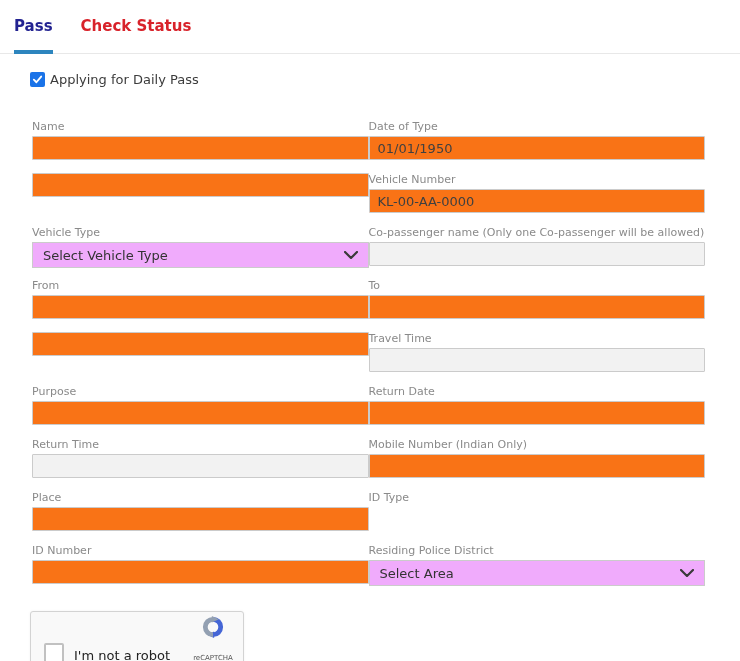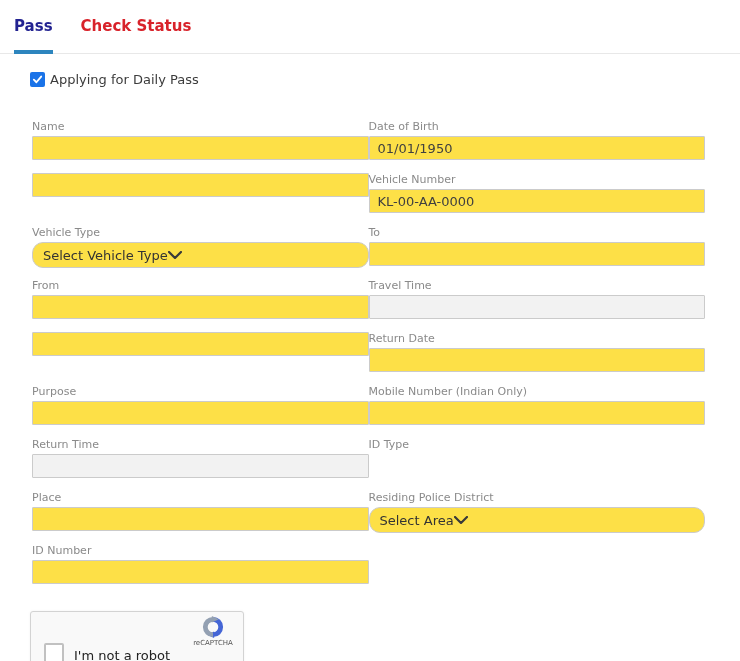--- a/index.html
+++ b/index.html
@@ -34,30 +34,30 @@
     margin: 32px 35px 0 32px;
   }
   .field { height: 53px; overflow: visible; }
   .field label {
     display: block; font-size: 11px; color: var(--label, #8a8a8a);
     line-height: 13px; margin-bottom: 3px; white-space: nowrap;
   }
   .text-input {
     width: 100%; height: 24px;
     border: 1px solid var(--border, #cbcbcb); border-radius: 1px;
-    background: #fde047; padding: 0 8px;
+    background: #f97316; padding: 0 8px;
     font-family: "DejaVu Sans", "Liberation Sans", sans-serif;
     font-size: 13px; color: #404040; outline: none;
   }
   .text-input:disabled, .text-input.disabled { background: var(--disabled-bg, #f2f2f2); }
   .select-box {
     width: 100%; height: 26px;
-    border: 1px solid var(--border, #cbcbcb); border-radius: 11px;
-    background: #fde047; padding: 0 10px;
-    display: flex; align-items: center; justify-content: flex-start;
+    border: 1px solid var(--border, #cbcbcb); border-radius: 0;
+    background: #f0abfc; padding: 0 10px;
+    display: flex; align-items: center; justify-content: space-between;
     cursor: pointer;
   }
   .select-value { font-size: 13px; color: #333333; }
   .chevron { display: inline-flex; align-items: center; }
   
   .recaptcha {
     width: 214px; height: 53px;
     margin: 14px 0 0 30px;
     background: var(--recaptcha-bg, #f9f9f9);
     border: 1px solid var(--recaptcha-border, #d3d3d3);
@@ -69,21 +69,21 @@
   .rc-checkbox {
     width: 20px; height: 20px; margin-left: 13px;
     background: #ffffff; border: 2px solid #c1c1c1; border-radius: 2px;
     cursor: pointer; flex: 0 0 auto;
   }
   .rc-label { font-size: 13px; color: #222222; margin-left: 10px; }
   .rc-logo {
     position: absolute; right: 6px; top: 4px; width: 48px;
     display: flex; flex-direction: column; align-items: center;
   }
-  .rc-name { font-size: 7px; color: #555555; margin-top: 1px; white-space: nowrap; }
+  .rc-name { font-size: 7px; color: #555555; margin-top: 16px; white-space: nowrap; }
   .rc-links { font-size: 12px; color: #555555; margin-top: 19px; white-space: nowrap; cursor: pointer; }
 </style>
 </head>
 <body>
 
 <div class="header">
   <div class="tabs">
     <div class="tab active">
       <span>Pass</span>
       <span class="tab-underline"></span>
@@ -119,22 +119,23 @@
         </div>
       </div>
       <div class="field"><label>From</label><input type="text" class="text-input" value="" style=""></div>
       <div class="field"><input type="text" class="text-input" value="" style=""></div>
       <div class="field"><label>Purpose</label><input type="text" class="text-input" value="" style=""></div>
       <div class="field"><label>Return Time</label><input type="text" class="text-input disabled" disabled="" value="" style=""></div>
       <div class="field"><label>Place</label><input type="text" class="text-input" value="" style=""></div>
       <div class="field"><label>ID Number</label><input type="text" class="text-input" value="" style=""></div>
     </div>
   <div class="col" id="col-right">
-      <div class="field"><label>Date of Birth</label><input type="text" class="text-input" value="01/01/1950" style=""></div>
+      <div class="field"><label>Date of Type</label><input type="text" class="text-input" value="01/01/1950" style=""></div>
       <div class="field"><label>Vehicle Number</label><input type="text" class="text-input" value="KL-00-AA-0000" style=""></div>
+      <div class="field"><label>Co-passenger name (Only one Co-passenger will be allowed)</label><input type="text" class="text-input disabled" disabled="" value="" style=""></div>
       <div class="field"><label>To</label><input type="text" class="text-input" value="" style=""></div>
       <div class="field"><label>Travel Time</label><input type="text" class="text-input disabled" disabled="" value="" style=""></div>
       <div class="field"><label>Return Date</label><input type="text" class="text-input" value="" style=""></div>
       <div class="field"><label>Mobile Number (Indian Only)</label><input type="text" class="text-input" value="" style=""></div>
       <div class="field">
         <label>ID Type</label>
       </div>
       <div class="field">
         <label>Residing Police District</label>
         <div class="select-box">

